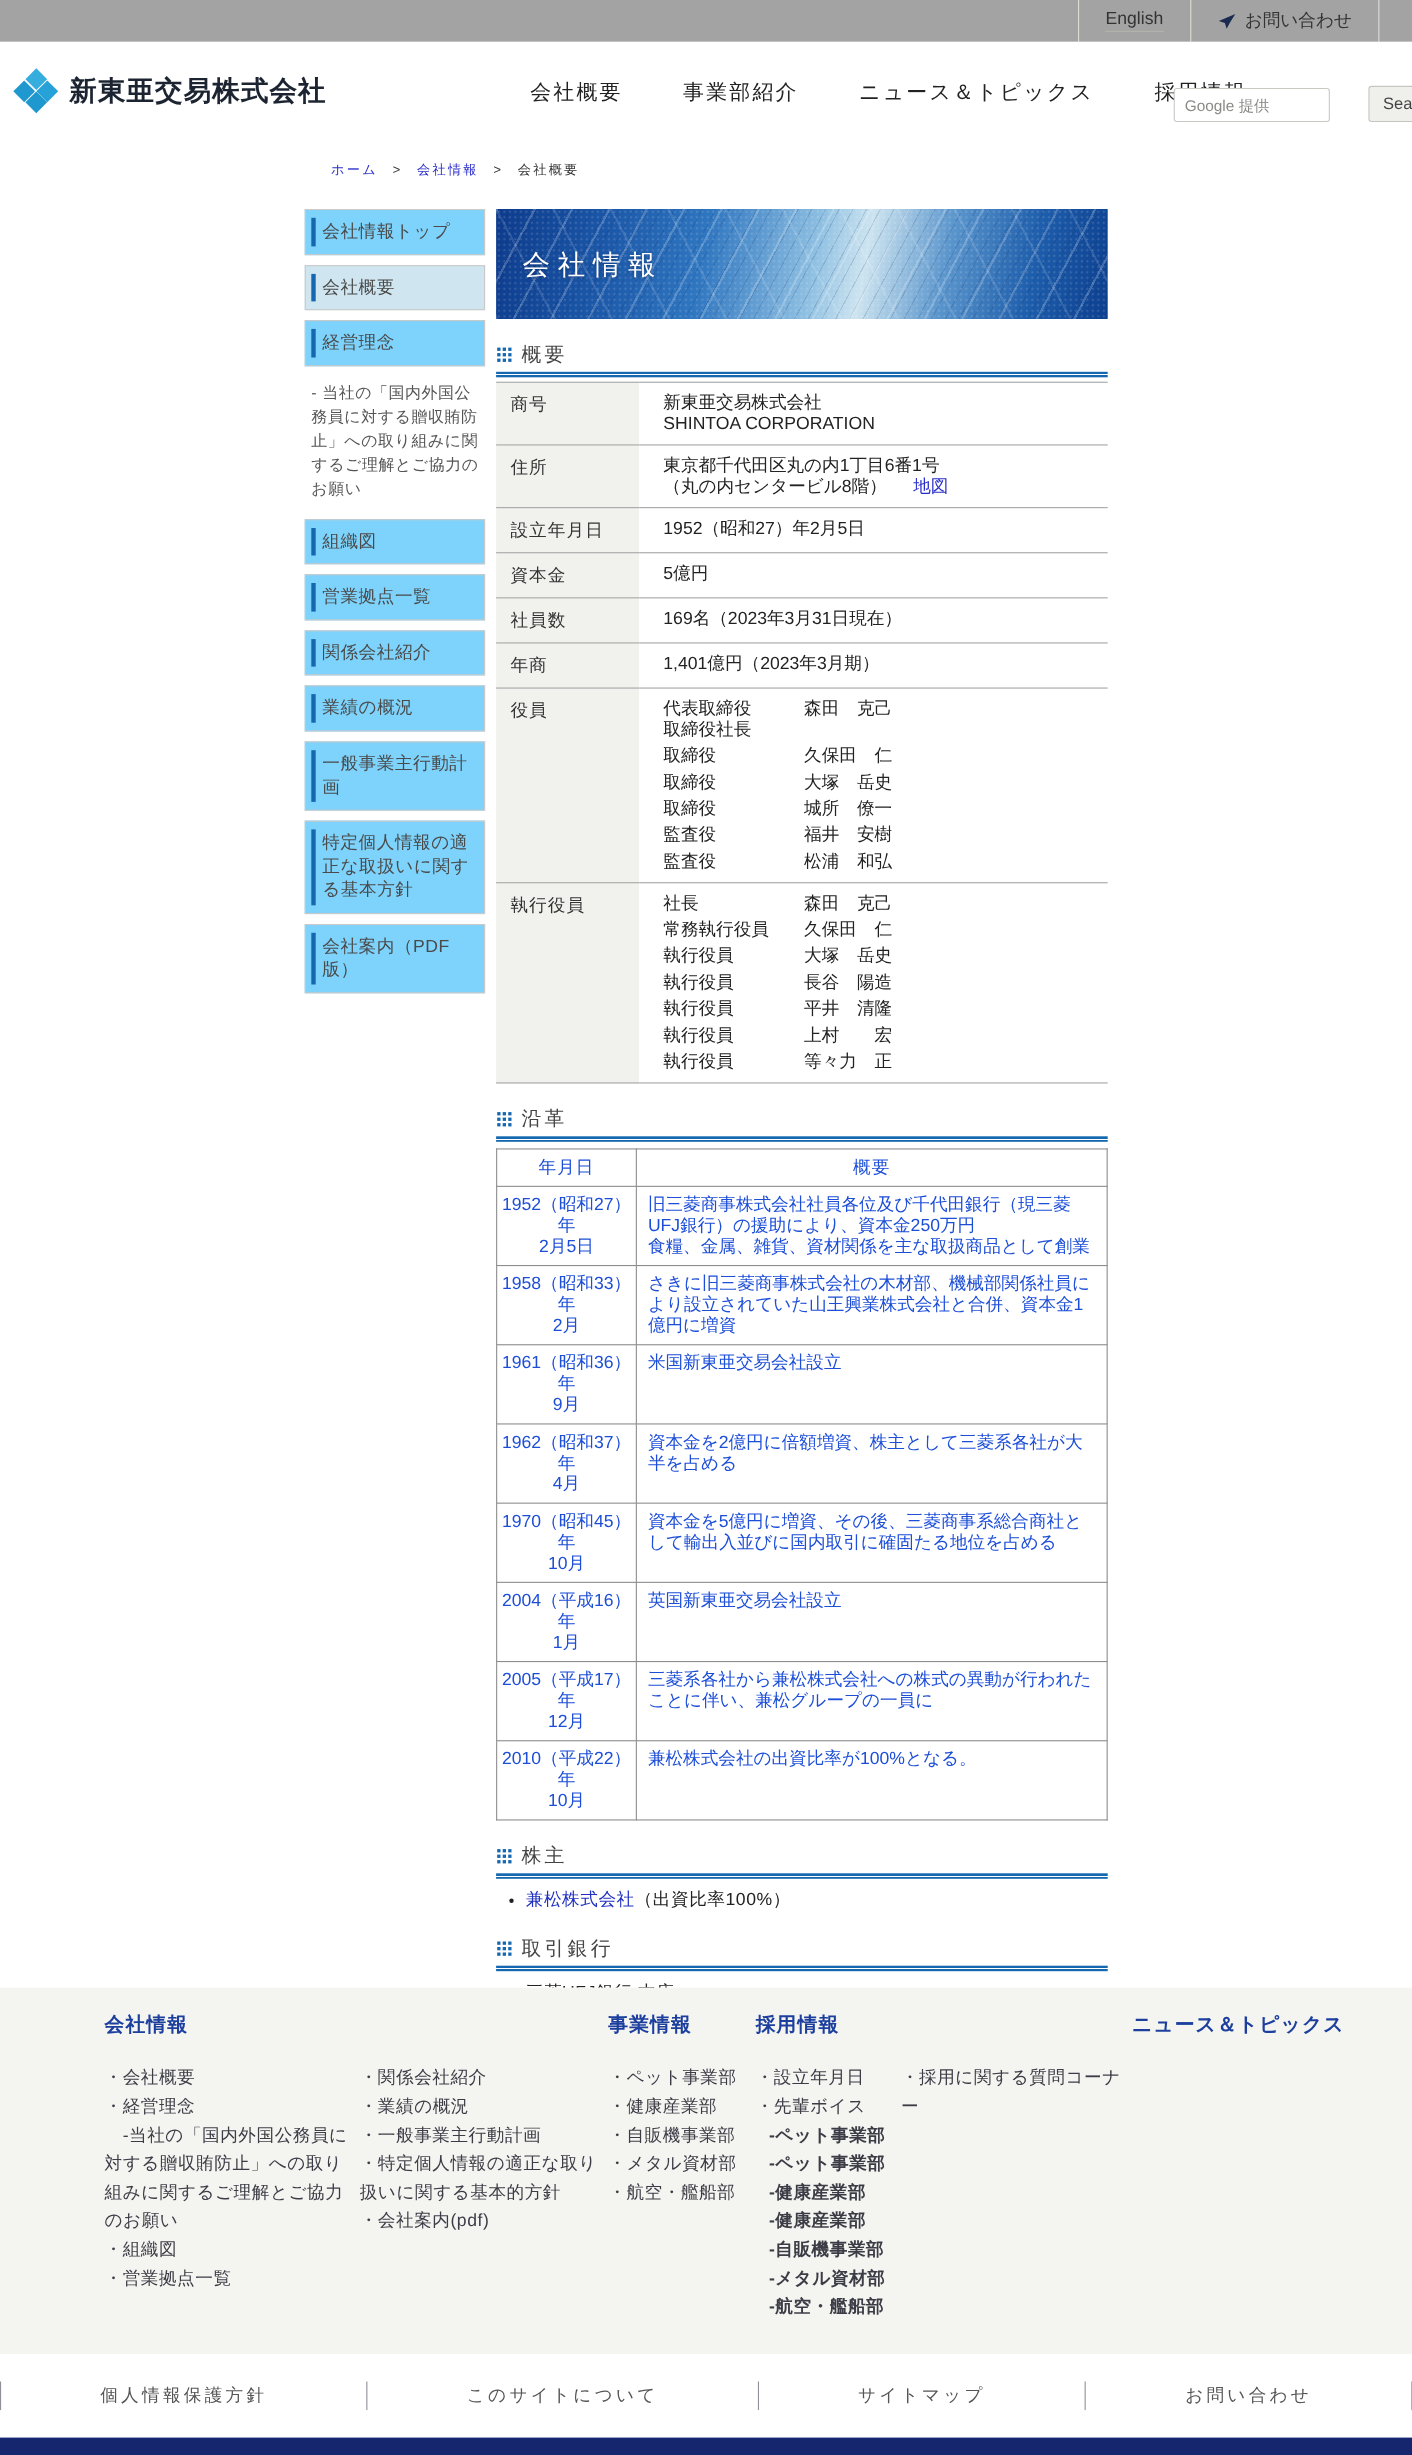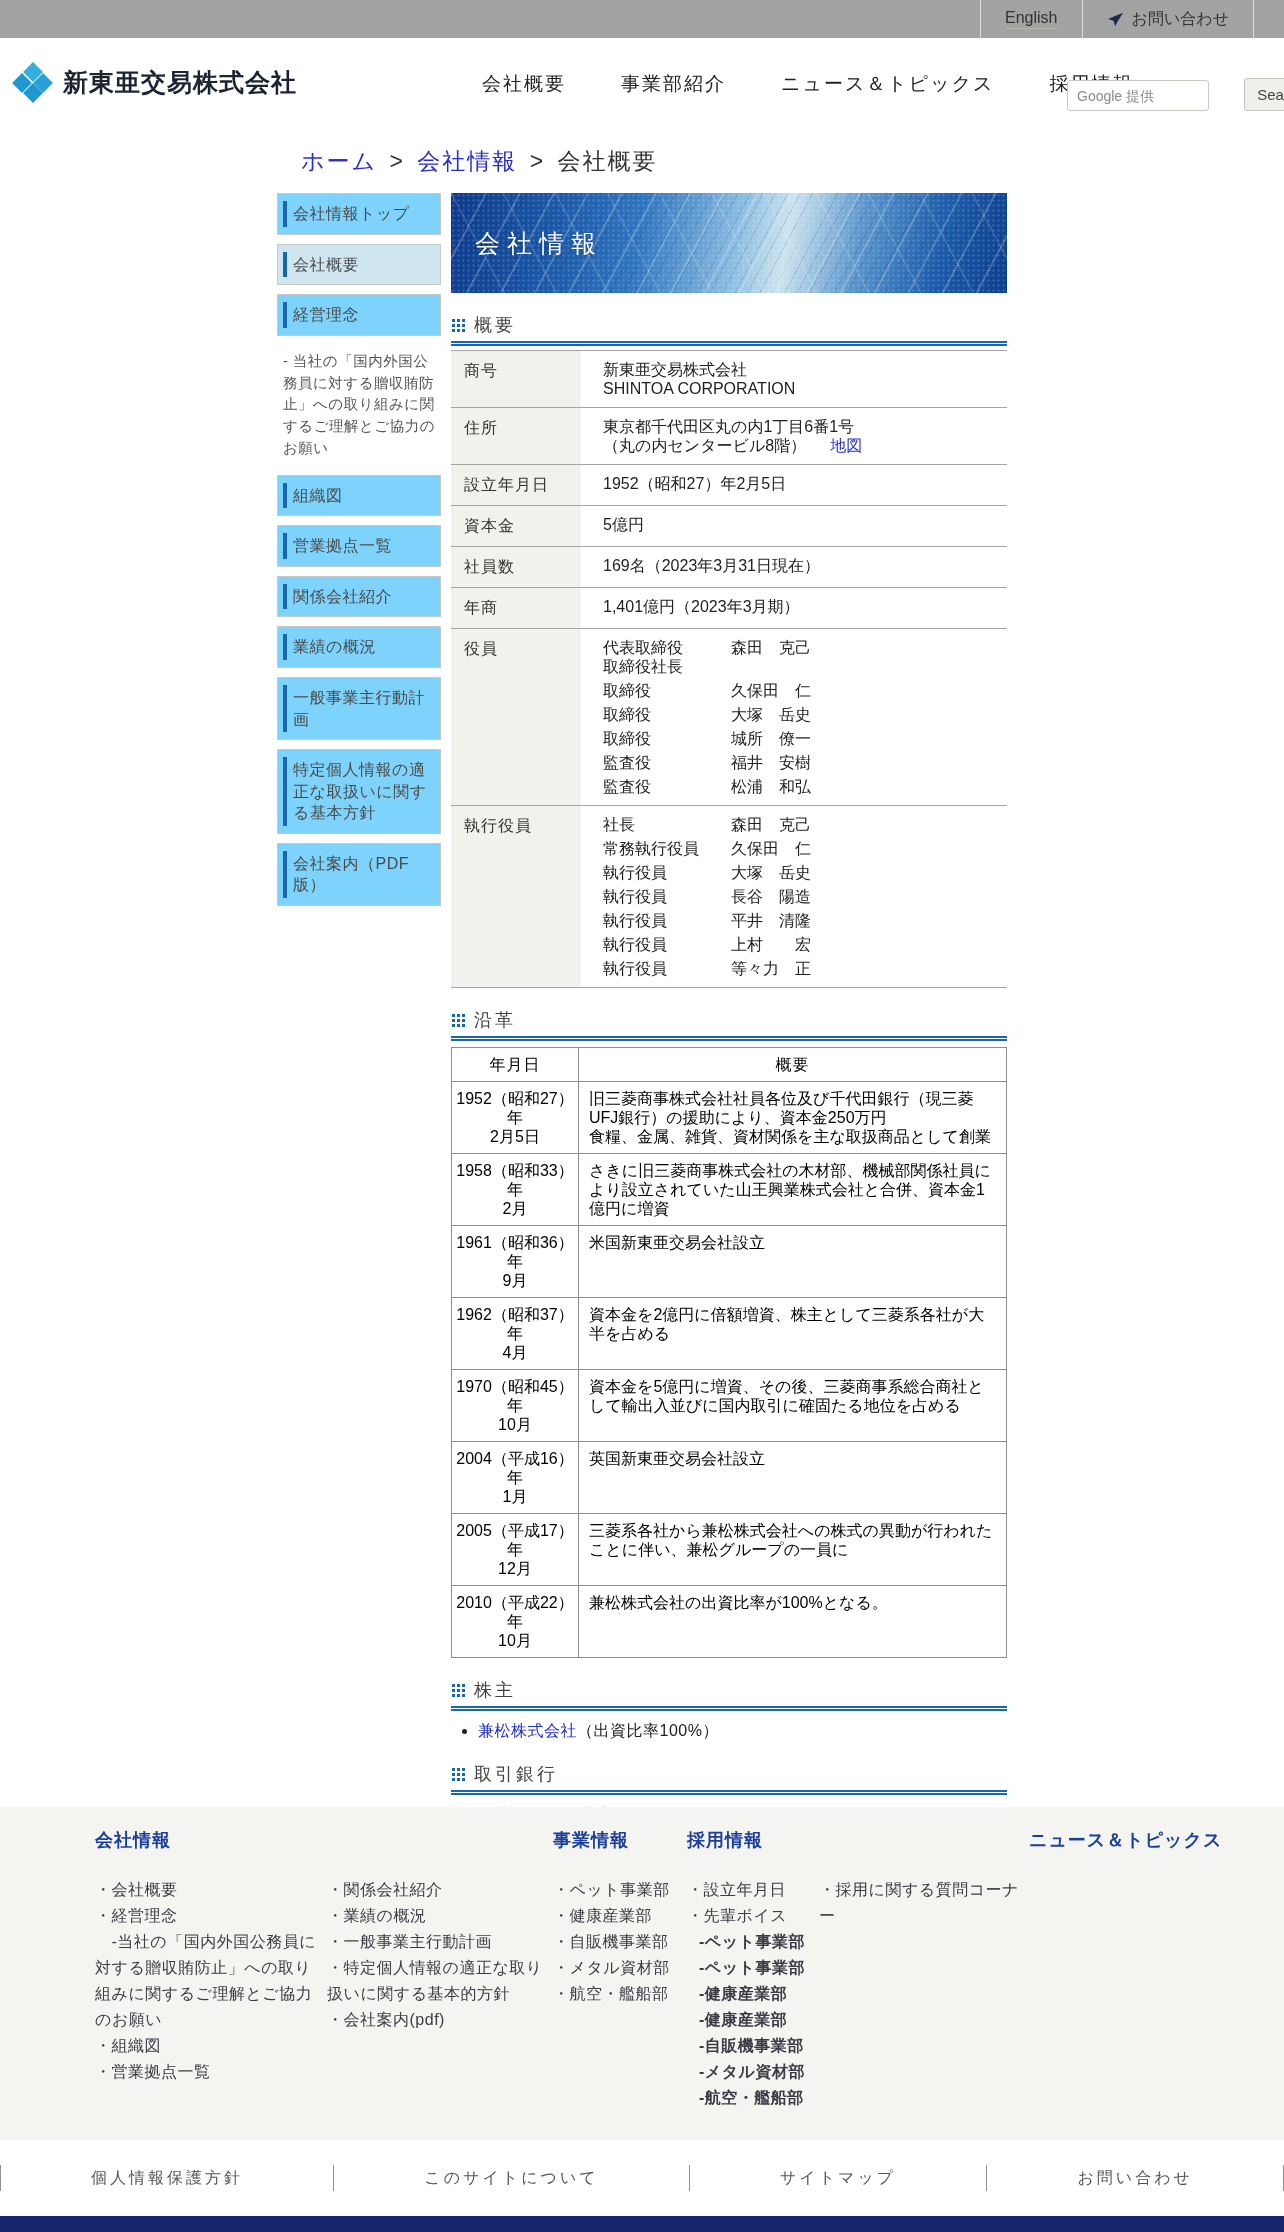--- a/index.html
+++ b/index.html
@@ -28,21 +28,21 @@
   .logo-text { font-size:25px; font-weight:bold; color:#1b2430; letter-spacing:1px; }
   nav { position:absolute; left:482px; top:0; height:100%; display:flex; align-items:center; gap:55px; }
   .nav-item { font-size:19px; color:#222; letter-spacing:2px; text-decoration:none; cursor:pointer; white-space:nowrap; }
   .search { position:absolute; right:0; top:40px; display:flex; align-items:flex-end;gap:26px; }
   .search input { width:142px; height:31px; border:1px solid #c9c9c4; border-radius:3px; padding:0 9px; font-size:14px; color:#555; background:#fff; font-family:inherit; }
   .search input::placeholder { color:#8a8a86; }
   .search button { height:33px; width:74px; margin-left:9px; margin-right:-34px; background:#efefec; border:1px solid #c6c6c1; border-radius:3px; font-size:15px; color:#444; font-family:inherit; cursor:pointer; }
 
   
   .crumb-row { flex:0 0 44px; }
-  .breadcrumb { width:730px; margin:0 auto; padding:16px 0 0 24px; font-size:23px; letter-spacing:2px; color:#333; }
+  .breadcrumb { width:730px; margin:0 auto; padding:16px 0 0 24px; font-size:12px; letter-spacing:2px; color:#333;font-family:Liberation Mono, monospace; }
   .bc-link { color:#2a2ec9; text-decoration:none; cursor:pointer; }
   .bc-sep { color:#333; padding:0 4px; }
 
   
   .content-region { flex:1 1 auto; overflow:hidden; }
   .content { display:flex; width:730px; margin:16px auto 0; align-items:flex-start; }
   aside { width:164px; flex:none; }
   .side-item { position:relative; background:#7dd3fc; border:1px solid #c9c9c9; margin-bottom:9px; padding:9px 5px 9px 15px; font-size:16px; color:#4a4a4a; letter-spacing:.5px; line-height:1.35; cursor:pointer; }
   .side-item::before { content:""; position:absolute; left:5px; top:7px; bottom:7px; width:4px; background:#1568b0; }
   .side-item.active { background:#cfe6f1; }
@@ -68,21 +68,21 @@
   .sec-rule { height:5px; background:linear-gradient(#1568b0 0 2px, #fff 2px 3px, #1568b0 3px 5px); margin-bottom:4px; }
 
   table.ov { width:100%; border-collapse:collapse; font-size:16px; color:#222; border-top:1px solid #a5a5a5; }
   table.ov tr { border-bottom:1px solid #a5a5a5; }
   table.ov th { width:130px; background:#f1f1ee; text-align:left; font-weight:normal; vertical-align:top; padding:10px 8px 9px 13px; letter-spacing:1px; color:#333; }
   table.ov td { padding:9px 8px 9px 22px; vertical-align:top; line-height:19px; }
   .map-link { color:#2a2ec9; text-decoration:none; margin-left:24px; cursor:pointer; }
   .officer-row { display:flex; margin-bottom:5px; line-height:19px; }
   .officer-row:last-child { margin-bottom:0; }
   .officer-title { width:128px; flex:none; }
-  table.hist { width:100%; border-collapse:collapse; font-size:16px; color:#000000; margin-top:6px; }
+  table.hist { width:100%; border-collapse:collapse; font-size:16px; color:#1d4ed8; margin-top:6px; }
   table.hist th, table.hist td { border:1px solid #8d8d8d; vertical-align:top; line-height:19px; }
   table.hist th { font-weight:normal; text-align:center; padding:7px 4px; letter-spacing:1px; }
   table.hist td.h-date { width:127px; text-align:center; padding:7px 3px; }
   table.hist td.h-desc { padding:7px 10px;margin-left:48px; }
 
   ul.blist { margin:8px 0 0 27px; padding:0; font-size:16px; color:#222; letter-spacing:.5px; }
   ul.blist li { margin:0 0 3px; line-height:23px; }
   .sh-link { color:#2030c0; text-decoration:none; cursor:pointer; }
 
   

